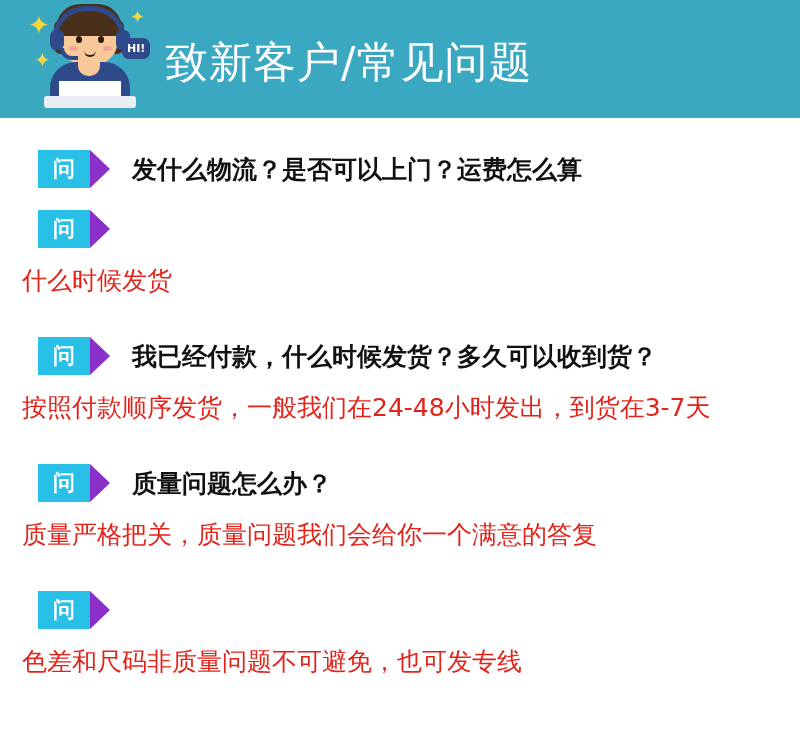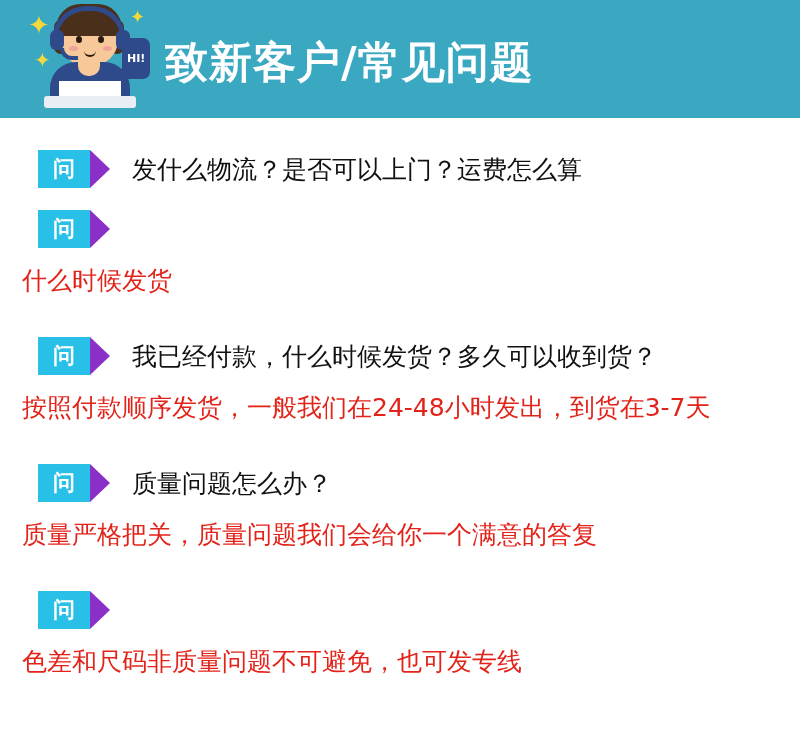--- a/index.html
+++ b/index.html
@@ -21,21 +21,21 @@
     background: #3aa8c1;
     display: flex;
     align-items: center;
   }
   .header-title {
     position: absolute;
     left: 165px;
     top: 34px;
     color: #ffffff;
     font-size: 43px;
-    font-weight: bold;
+    font-weight: normal;
     letter-spacing: 1px;
     white-space: nowrap;
   }
   
   .avatar-wrap {
     position: absolute;
     left: 26px;
     top: 2px;
     width: 126px;
     height: 116px;
@@ -182,21 +182,21 @@
     height: 22px;
     background: #ffffff;
     border: 3px solid #2f4a8a;
     border-radius: 3px;
     box-sizing: border-box;
   }
   .hi-badge {
     position: absolute;
     left: 96px;
     top: 36px;
-    padding: 14px 5px;
+    padding: 4px 5px;
     background: #2f4a8a;
     color: #ffffff;
     font-size: 11px;
     font-weight: bold;
     border-radius: 7px;
   }
 
   
   .faq-list {
     padding: 32px 0 0 0;
@@ -231,21 +231,21 @@
     height: 0;
     border-top: 19px solid transparent;
     border-bottom: 19px solid transparent;
     border-left: 20px solid #8b2fc9;
     flex: none;
   }
   .q-text {
     margin-left: 22px;
     font-size: 25px;
     color: #111111;
-    font-weight: normal;
+    font-weight: bold;
     white-space: nowrap;
   }
   .a-text {
     padding-left: 22px;
     font-size: 25px;
     color: #e2231a;
     margin-bottom: 34px;
     white-space: nowrap;
   }
 </style>

